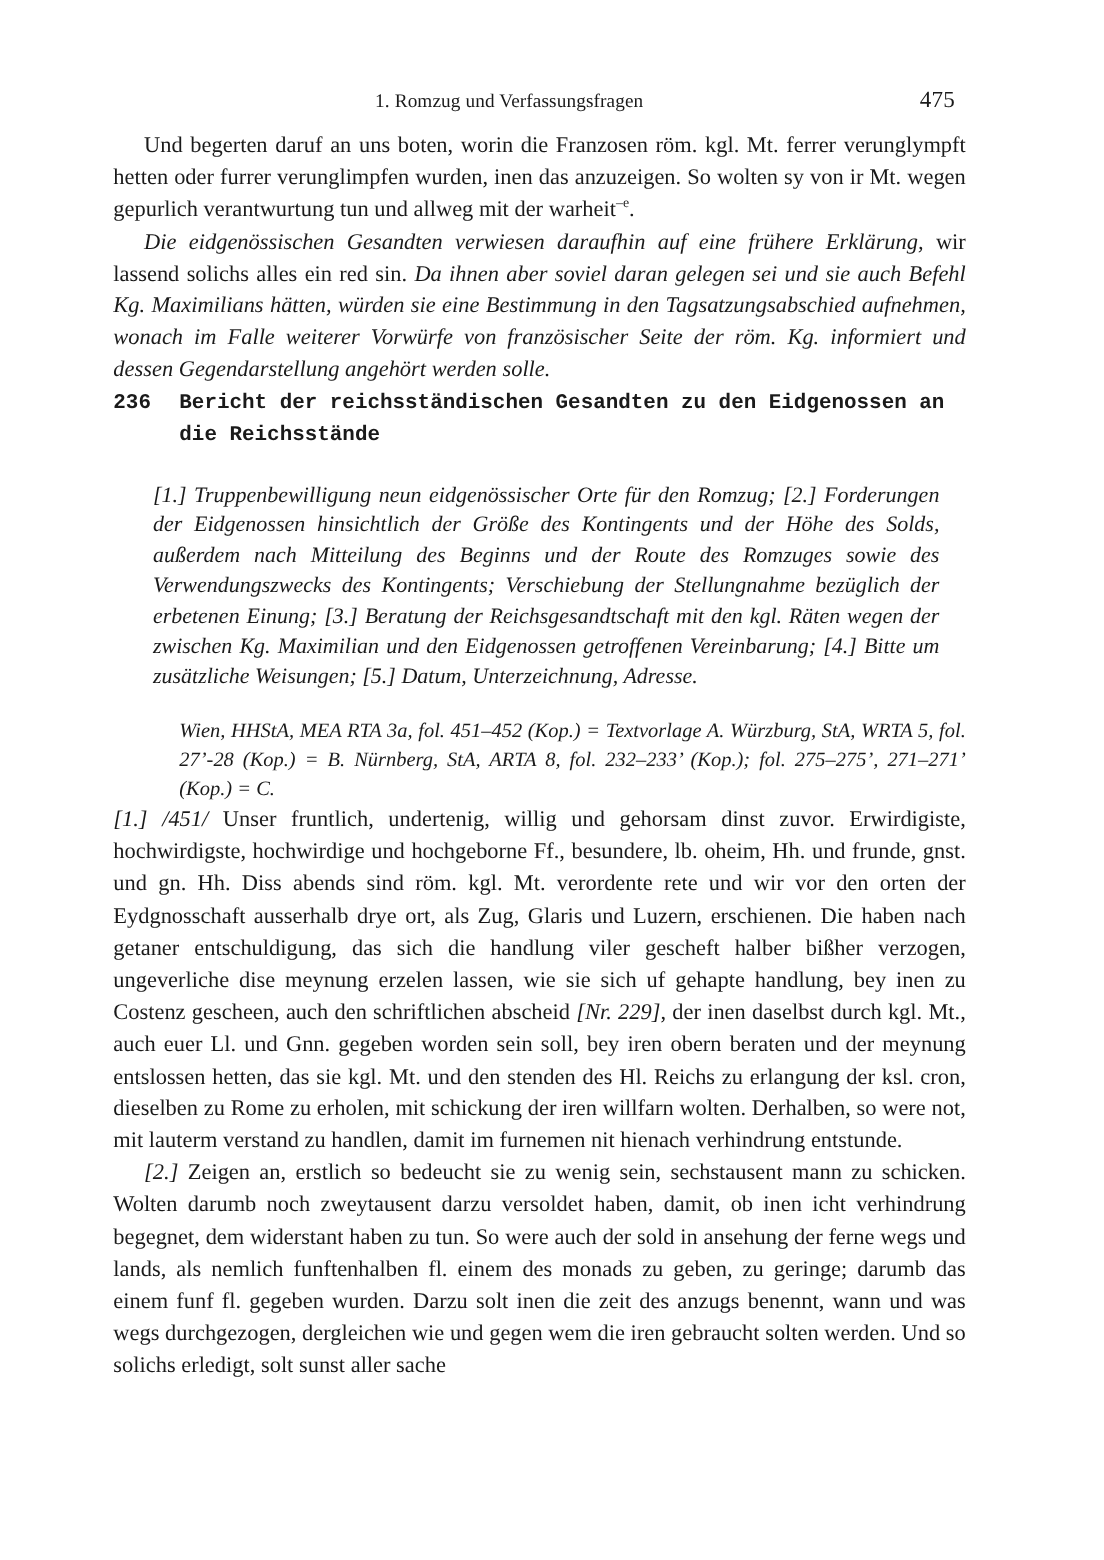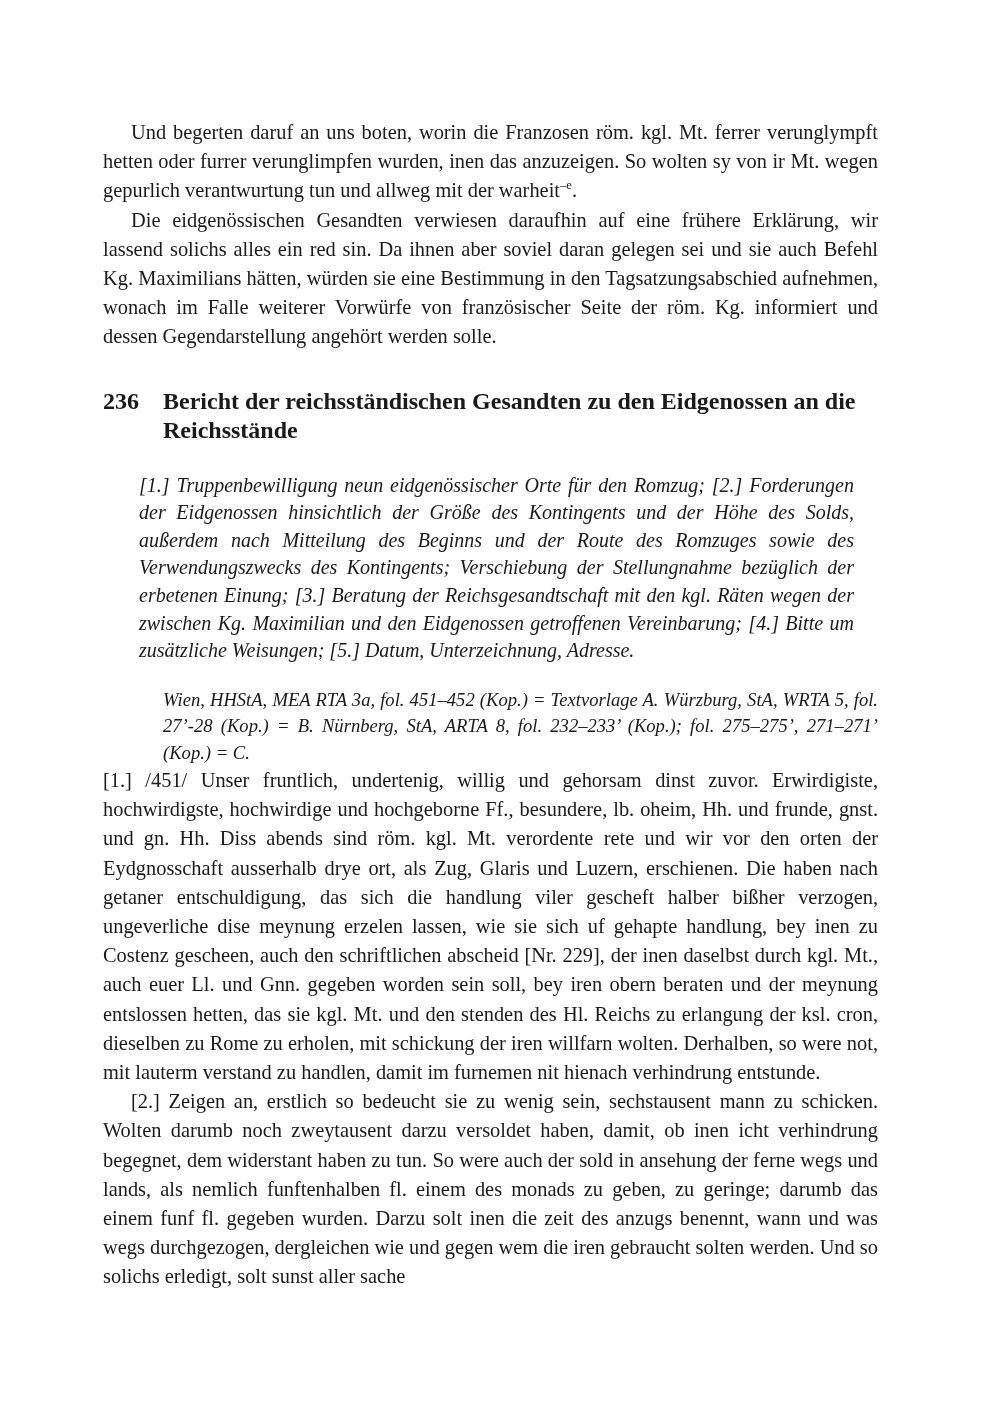--- a/index.html
+++ b/index.html
@@ -55,36 +55,36 @@
     margin: 0;
     font-size: 20.4px;
     line-height: 29.2px;
     text-align: justify;
     text-justify: inter-word;
     hyphens: manual;
   }
   p.body.indent {
     text-indent: 28px;
   }
-  .it { }
+  .it { font-style: italic; }
 
   sup.fn {
     font-size: 0.62em;
     vertical-align: super;
     line-height: 0;
   }
 
   
   .doc-heading {
     display: flex;
     align-items: flex-start;
     font-weight: bold;
-    font-size: 24px;
+    font-size: 19px;
     line-height: 29.5px;
-    margin-top: 35px;
+    font-family: Liberation Mono, monospace;
   }
   .doc-heading-number {
     width: 60px;
     flex: 0 0 60px;
   }
   .doc-heading-title {
     flex: 1 1 auto;
   }
 
   
@@ -112,20 +112,24 @@
   .apparatus-line { display: block; }
 
   .body-start { margin-top: 24px; }
   p.body + p.body { margin-top: 0; }
 </style>
 </head>
 <body>
 
 <div class="page">
 
+  <div class="running-head">
+    <span class="running-head-title">1. Romzug und Verfassungsfragen</span>
+    <span class="running-head-folio">475</span>
+  </div>
 
   <div class="column">
 
     <p class="body indent"><span>Und begerten daruf an uns boten, worin die Franzosen röm. kgl. Mt. ferrer verunglympft hetten oder furrer verunglimpfen wurden, inen das anzuzeigen. So wolten sy von ir Mt. wegen gepurlich verantwurtung tun und allweg mit der warheit</span><sup class="fn">–e</sup><span>.</span></p>
 
     <p class="body indent"><span class="it">Die eidgenössischen Gesandten verwiesen daraufhin auf eine frühere Erklärung,</span><span> wir lassend solichs alles ein red sin. </span><span class="it">Da ihnen aber soviel daran gelegen sei und sie auch Befehl Kg. Maximilians hätten, würden sie eine Bestimmung in den Tagsatzungsabschied aufnehmen, wonach im Falle weiterer Vorwürfe von französischer Seite der röm. Kg. informiert und dessen Gegendarstellung angehört werden solle.</span></p>
 
     <div class="doc-heading">
       <span class="doc-heading-number">236</span>
       <span class="doc-heading-title">Bericht der reichsständischen Gesandten zu den Eidgenossen an die Reichsstände</span>

